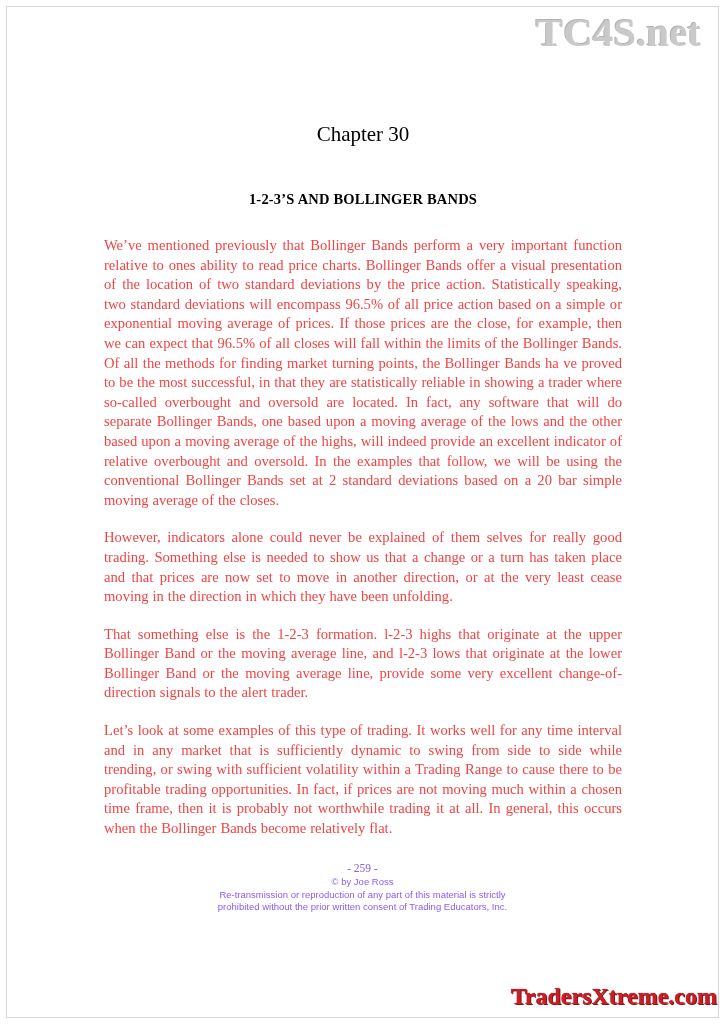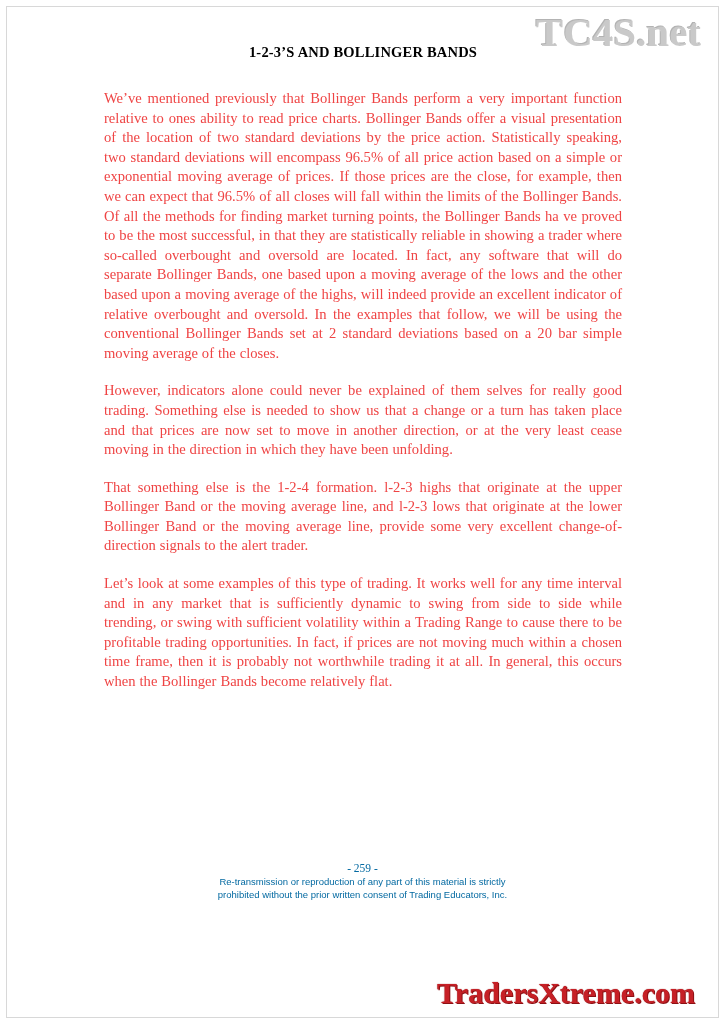--- a/index.html
+++ b/index.html
@@ -40,23 +40,23 @@
     letter-spacing: 0px;
     text-shadow:
       1px 1px 0 #ffffff,
       -1px -1px 0 #b3b3b3;
   }
 
   
   .wm-bottom {
     position: absolute;
     bottom: 14px;
-    right: 30px;
+    right: 8px;
     font-family: "Liberation Serif", serif;
-    font-size: 30px;
+    font-size: 24px;
     font-weight: bold;
     font-style: normal;
     color: #c62026;
     text-shadow:
       1px 1px 0 #8c1014,
       0 0 1px #8c1014;
   }
 
   
   .wm-center {
@@ -114,21 +114,21 @@
   }
 
   
   .footer {
     position: absolute;
     left: 0;
     right: 0;
     top: 862px;
     text-align: center;
     font-family: "Liberation Sans", sans-serif;
-    color: #0369a1;
+    color: #8b5cf6;
   }
   .footer .pagenum {
     font-size: 11.5px;
     font-family: "Liberation Serif", serif;
     margin-bottom: 2px;
   }
   .footer .copy {
     font-size: 9.5px;
     line-height: 12.5px;
   }
@@ -137,33 +137,35 @@
 <body>
 
 <div class="page">
 
   <div class="page-border"></div>
 
   <div class="wm-top">TC4S.net</div>
 
   <div class="content">
 
+    <div class="chapter-title">Chapter 30</div>
     <div class="chapter-subtitle">1-2-3’S AND BOLLINGER BANDS</div>
 
     <div class="par-block">
       <p class="body-par">We’ve mentioned previously that Bollinger Bands perform a very important function relative to ones ability to read price charts.  Bollinger Bands offer a visual presentation of the location of two standard deviations by the price action.  Statistically speaking, two standard deviations will encompass 96.5% of all price action based on a simple or exponential moving average of prices.  If those prices are the close, for example, then we can expect that 96.5% of all closes will fall within the limits of the Bollinger Bands.  Of all the methods for finding market turning points, the Bollinger Bands ha ve proved to be the most successful, in that they are statistically reliable in showing a trader where so-called overbought and oversold are located.  In fact, any software that will do separate Bollinger Bands, one based upon a moving average of the lows and the other based upon a moving average of the highs, will indeed provide an excellent indicator of relative overbought and oversold.  In the examples that follow, we will be using the conventional Bollinger Bands set at 2 standard deviations based on a 20 bar simple moving average of the closes.</p>
       <p class="body-par">However, indicators alone could never be explained of them selves for really good trading.  Something else is needed to show us that a change or a turn has taken place and that prices are now set to move in another direction, or at the very least cease moving in the direction in which they have been unfolding.</p>
-      <p class="body-par">That something else is the 1-2-4 formation.   l-2-3 highs that originate at the upper Bollinger Band or the moving average line, and l-2-3 lows that originate at the lower Bollinger Band or the moving average line, provide some very excellent change-of-direction signals to the alert trader.</p>
+      <p class="body-par">That something else is the 1-2-3 formation.   l-2-3 highs that originate at the upper Bollinger Band or the moving average line, and l-2-3 lows that originate at the lower Bollinger Band or the moving average line, provide some very excellent change-of-direction signals to the alert trader.</p>
       <p class="body-par">Let’s look at some examples of this type of trading.  It works well for any time interval and in any market that is sufficiently dynamic to swing from side to side while trending, or swing with sufficient volatility within a Trading Range to cause there to be profitable trading opportunities.  In fact, if prices are not moving much within a chosen time frame, then it is probably not worthwhile trading it at all.  In general, this occurs when the Bollinger Bands become relatively flat.</p>
     </div>
 
   </div>
 
 
   <div class="footer">
     <div class="pagenum">- 259 -</div>
+    <div class="copy">© by Joe Ross</div>
     <div class="copy">Re-transmission or reproduction of any part of this material is strictly</div>
     <div class="copy">prohibited without the prior written consent of Trading Educators, Inc.</div>
   </div>
 
   <div class="wm-bottom">TradersXtreme.com</div>
 
 </div>
 
 </body></html>

